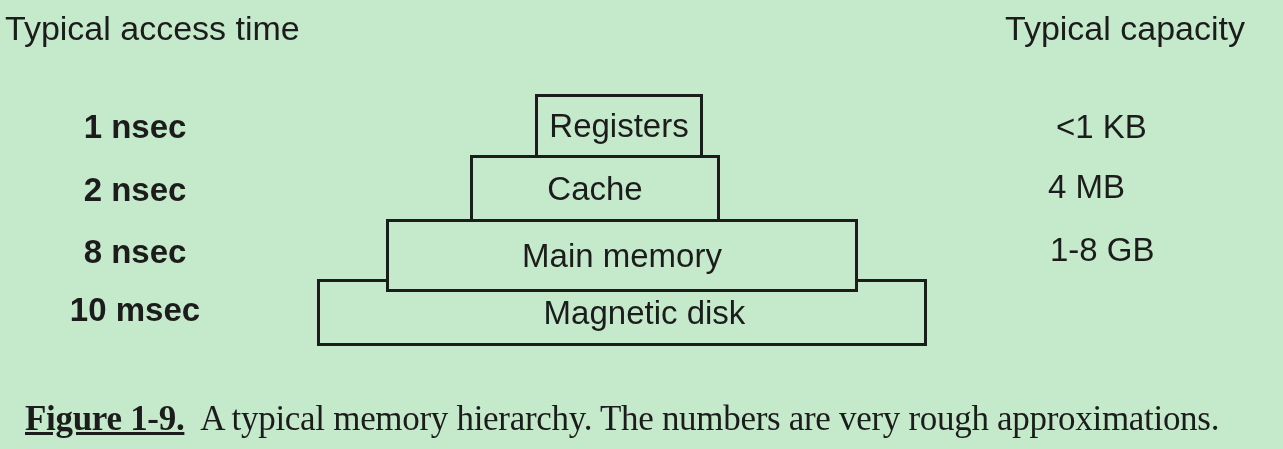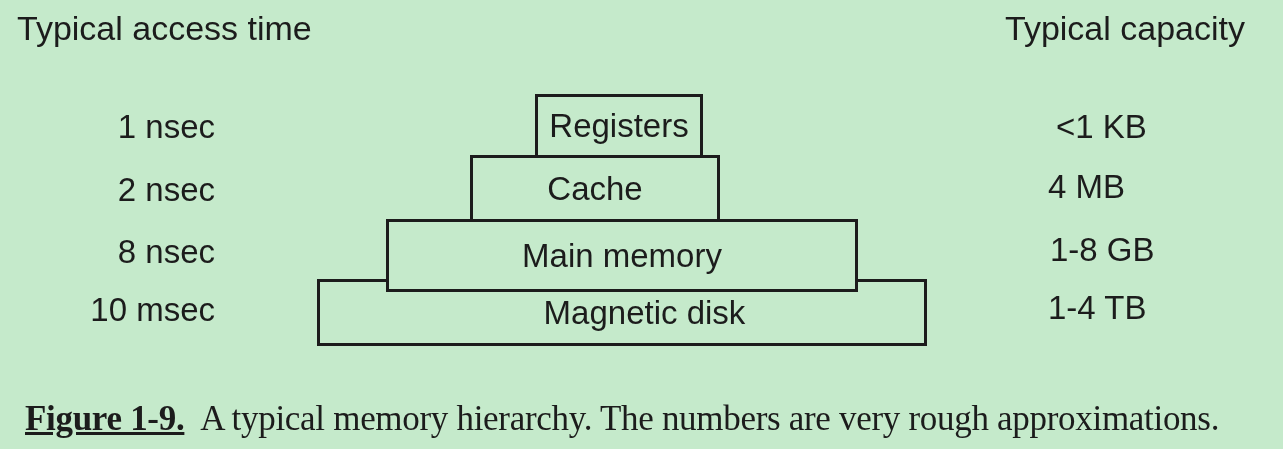--- a/index.html
+++ b/index.html
@@ -18,21 +18,21 @@
   }
 
   
   .hdr {
     position: absolute;
     top: 6px;
     font-size: 34px;
     line-height: 44px;
     white-space: nowrap;
   }
-  .hdr-left  { left: 17px; }
+  .hdr-left  { left: 5px; }
   .hdr-right { left: 1005px; }
 
   
   .pbox {
     position: absolute;
     box-sizing: border-box;
     border: 3px solid #1c1c1c;
     background: #c5eacb;
     display: flex;
     align-items: center;
@@ -43,24 +43,25 @@
   .pbox-0 { left: 535px; top:  94px; width: 168px; height: 64px; z-index: 4; justify-content: center; }
   .pbox-1 { left: 470px; top: 155px; width: 250px; height: 67px; z-index: 3; }
   .pbox-2 { left: 386px; top: 219px; width: 472px; height: 73px; z-index: 2; }
   .pbox-3 { left: 317px; top: 279px; width: 610px; height: 67px; z-index: 1; padding-left: 45px; }
 
   
   .time {
     position: absolute;
     left: 55px;
     width: 160px;
-    text-align: right;
+    text-align: center;
     font-size: 33px;
     line-height: 44px;
     white-space: nowrap;
+    font-weight: bold;
   }
   .time-0 { top: 105px; }
   .time-1 { top: 168px; }
   .time-2 { top: 230px; }
   .time-3 { top: 288px; }
 
   
   .cap {
     position: absolute;
     font-size: 33px;
@@ -113,19 +114,18 @@
   </div>
 
   <div class="time time-0">1 nsec</div>
   <div class="time time-1">2 nsec</div>
   <div class="time time-2">8 nsec</div>
   <div class="time time-3">10 msec</div>
 
   <div class="cap cap-0">&lt;1 KB</div>
   <div class="cap cap-1">4 MB</div>
   <div class="cap cap-2">1-8 GB</div>
-  <div class="cap cap-3">1-4 TB</div>
 
   <div class="caption">
     <span class="caption-label">Figure 1-9.</span><span>A typical memory hierarchy. The numbers are very rough approximations.</span>
   </div>
 
 </div>
 
 </body></html>

